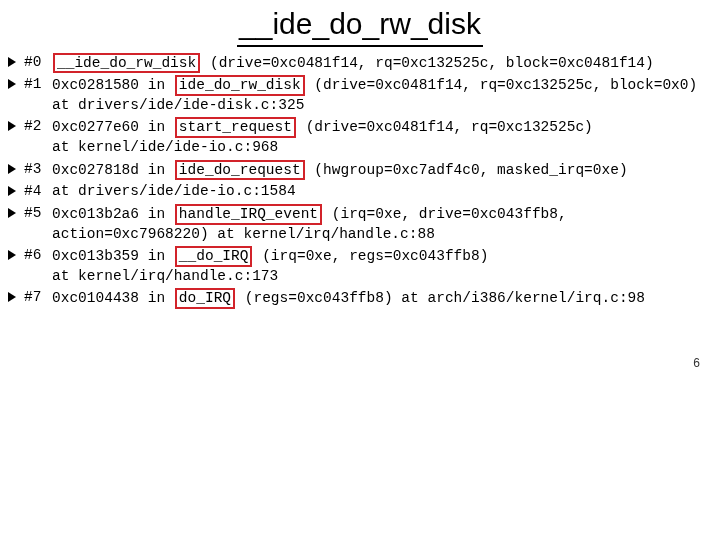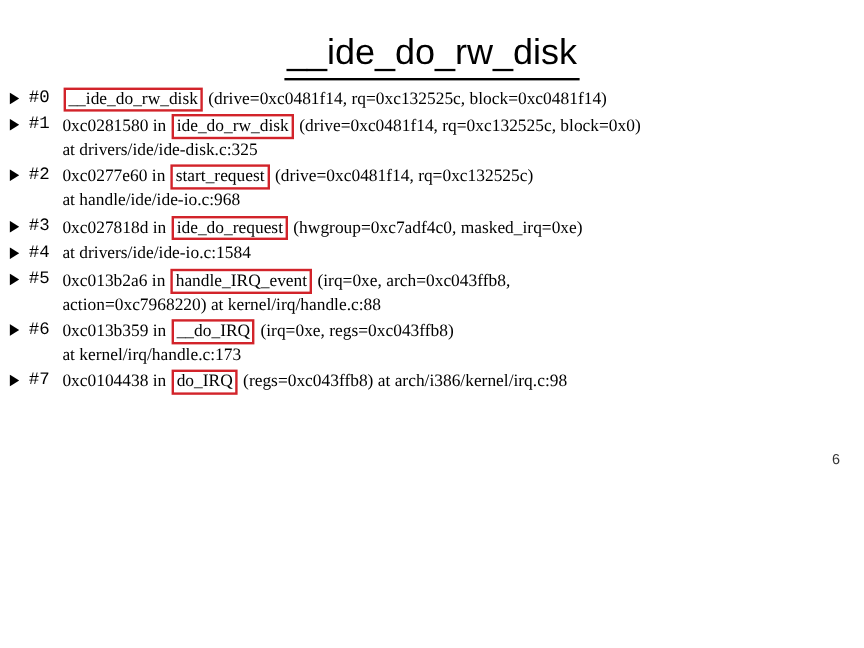--- a/index.html
+++ b/index.html
@@ -43,21 +43,20 @@
   .fnum {
     flex: 0 0 28px;
     white-space: nowrap;
   }
   .body {
     flex: 1;
   }
   .body .line {
     white-space: pre-wrap;
     word-break: break-word;
-    font-family: Liberation Serif, serif;
   }
   .box {
     display: inline-block;
     border: 2px solid #d2232a;
     padding: 0 2px;
     margin: 0 1px;
     line-height: 1.15;
     vertical-align: baseline;
   }
   .slidenum {
@@ -66,21 +65,20 @@
     bottom: 10px;
     font-family: Arial, Helvetica, sans-serif;
     font-size: 12px;
     color: #333;
   }
   .page {
     position: relative;
     width: 720px;
     height: 381px;
     overflow: hidden;
-    margin-top: 20px;
   }
   .plain { white-space: pre; }
 </style>
 </head>
 <body>
 
 <div class="page">
 
   <div class="title">
     <span class="underline-box">__ide_do_rw_disk</span>
@@ -112,21 +110,21 @@
       </div>
       <div class="frame">
         <div class="marker">
           <svg width="8" height="10" viewBox="0 0 8 10">
             <polygon points="0,0 8,5 0,10" fill="#000"></polygon>
           </svg>
         </div>
         <div class="fnum">#2</div>
         <div class="body">
           <div class="line"><span class="plain">0xc0277e60 in </span><span class="box">start_request</span><span class="plain"> (drive=0xc0481f14, rq=0xc132525c)</span></div>
-          <div class="line">at handle/ide/ide-io.c:968</div>
+          <div class="line">at kernel/ide/ide-io.c:968</div>
         </div>
       </div>
       <div class="frame">
         <div class="marker">
           <svg width="8" height="10" viewBox="0 0 8 10">
             <polygon points="0,0 8,5 0,10" fill="#000"></polygon>
           </svg>
         </div>
         <div class="fnum">#3</div>
         <div class="body">
@@ -145,21 +143,21 @@
         </div>
       </div>
       <div class="frame">
         <div class="marker">
           <svg width="8" height="10" viewBox="0 0 8 10">
             <polygon points="0,0 8,5 0,10" fill="#000"></polygon>
           </svg>
         </div>
         <div class="fnum">#5</div>
         <div class="body">
-          <div class="line"><span class="plain">0xc013b2a6 in </span><span class="box">handle_IRQ_event</span><span class="plain"> (irq=0xe, arch=0xc043ffb8,</span></div>
+          <div class="line"><span class="plain">0xc013b2a6 in </span><span class="box">handle_IRQ_event</span><span class="plain"> (irq=0xe, drive=0xc043ffb8,</span></div>
           <div class="line">action=0xc7968220) at kernel/irq/handle.c:88</div>
         </div>
       </div>
       <div class="frame">
         <div class="marker">
           <svg width="8" height="10" viewBox="0 0 8 10">
             <polygon points="0,0 8,5 0,10" fill="#000"></polygon>
           </svg>
         </div>
         <div class="fnum">#6</div>

